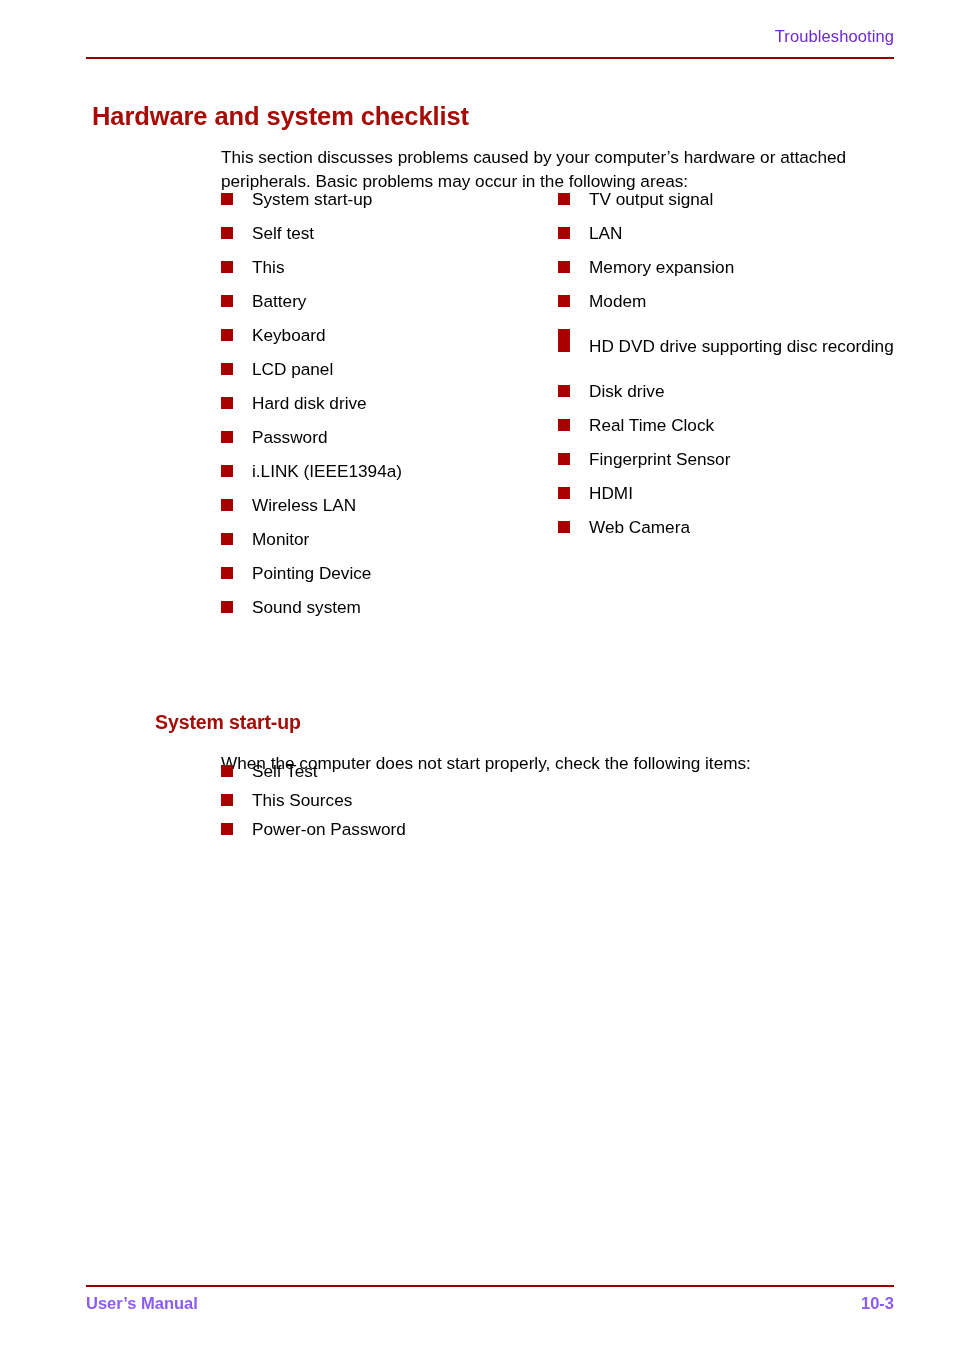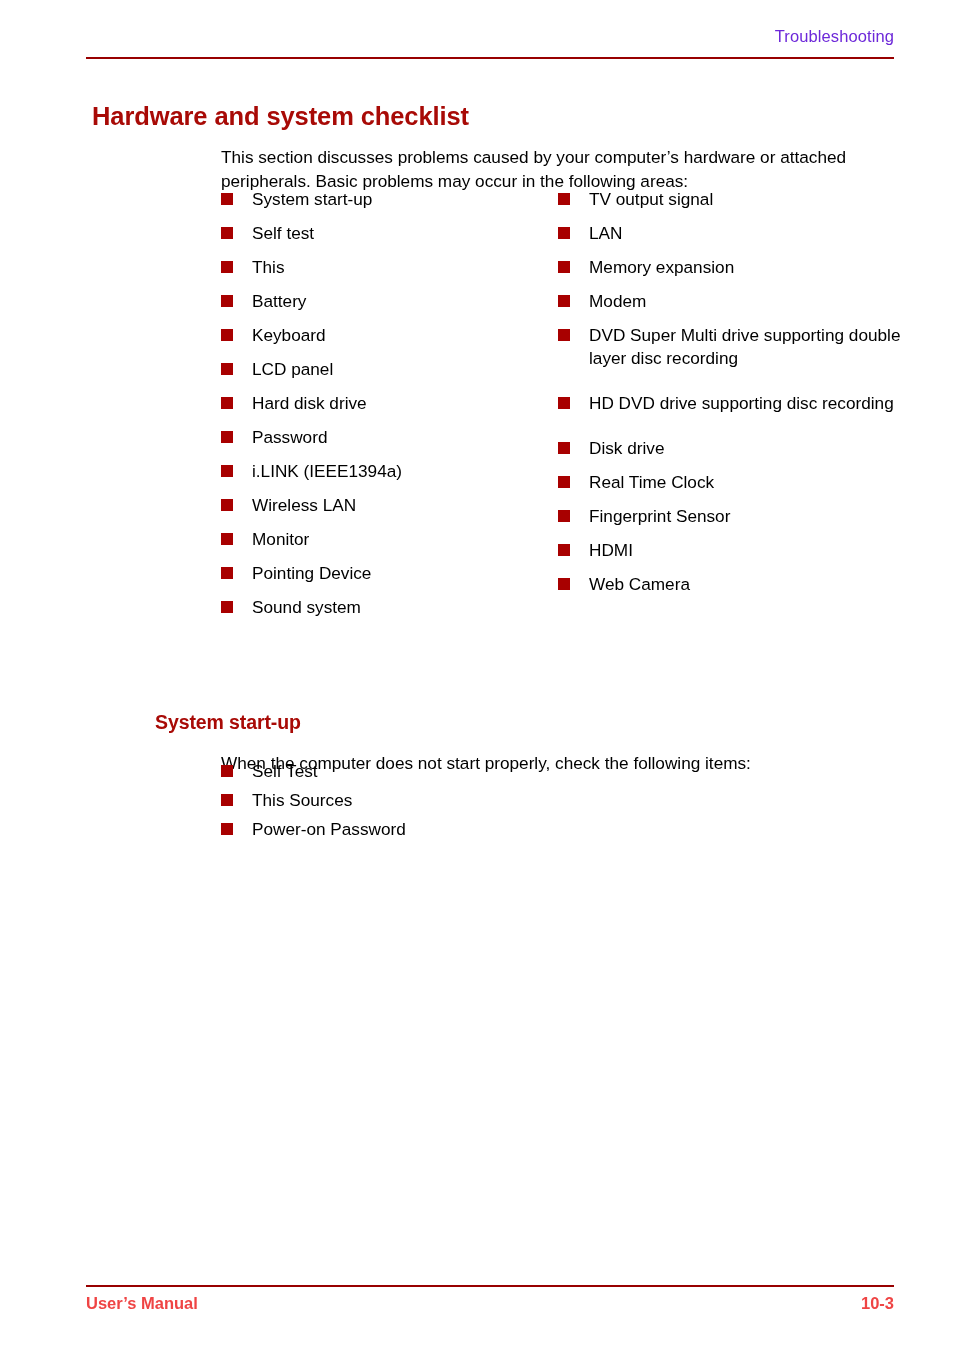--- a/index.html
+++ b/index.html
@@ -143,21 +143,21 @@
   .footer {
     position: absolute;
     left: 86px;
     top: 1292px;
     width: 808px;
     height: 24px;
   }
   .footer-left, .footer-right {
     position: absolute;
     top: 0;
-    color: #ef4444;
+    color: #8b5cf6;
     font-size: 16.5px;
     font-weight: bold;
     line-height: 22px;
   }
   .footer-left  { left: 0; }
   .footer-right { right: 0; }
 </style>
 </head>
 <body>
 
@@ -241,21 +241,20 @@
       <div class="bullet-row">
         <span class="sq"></span>
         <span>Memory expansion</span>
       </div>
       <div class="bullet-row">
         <span class="sq"></span>
         <span>Modem</span>
       </div>
       <div class="bullet-row wrapped">
         <span class="sq"></span>
-        <span>DVD Super Multi drive supporting double layer disc recording</span>
       </div>
       <div class="bullet-row wrapped">
         <span class="sq"></span>
         <span>HD DVD drive supporting disc recording</span>
       </div>
       <div class="bullet-row">
         <span class="sq"></span>
         <span>Disk drive</span>
       </div>
       <div class="bullet-row">

